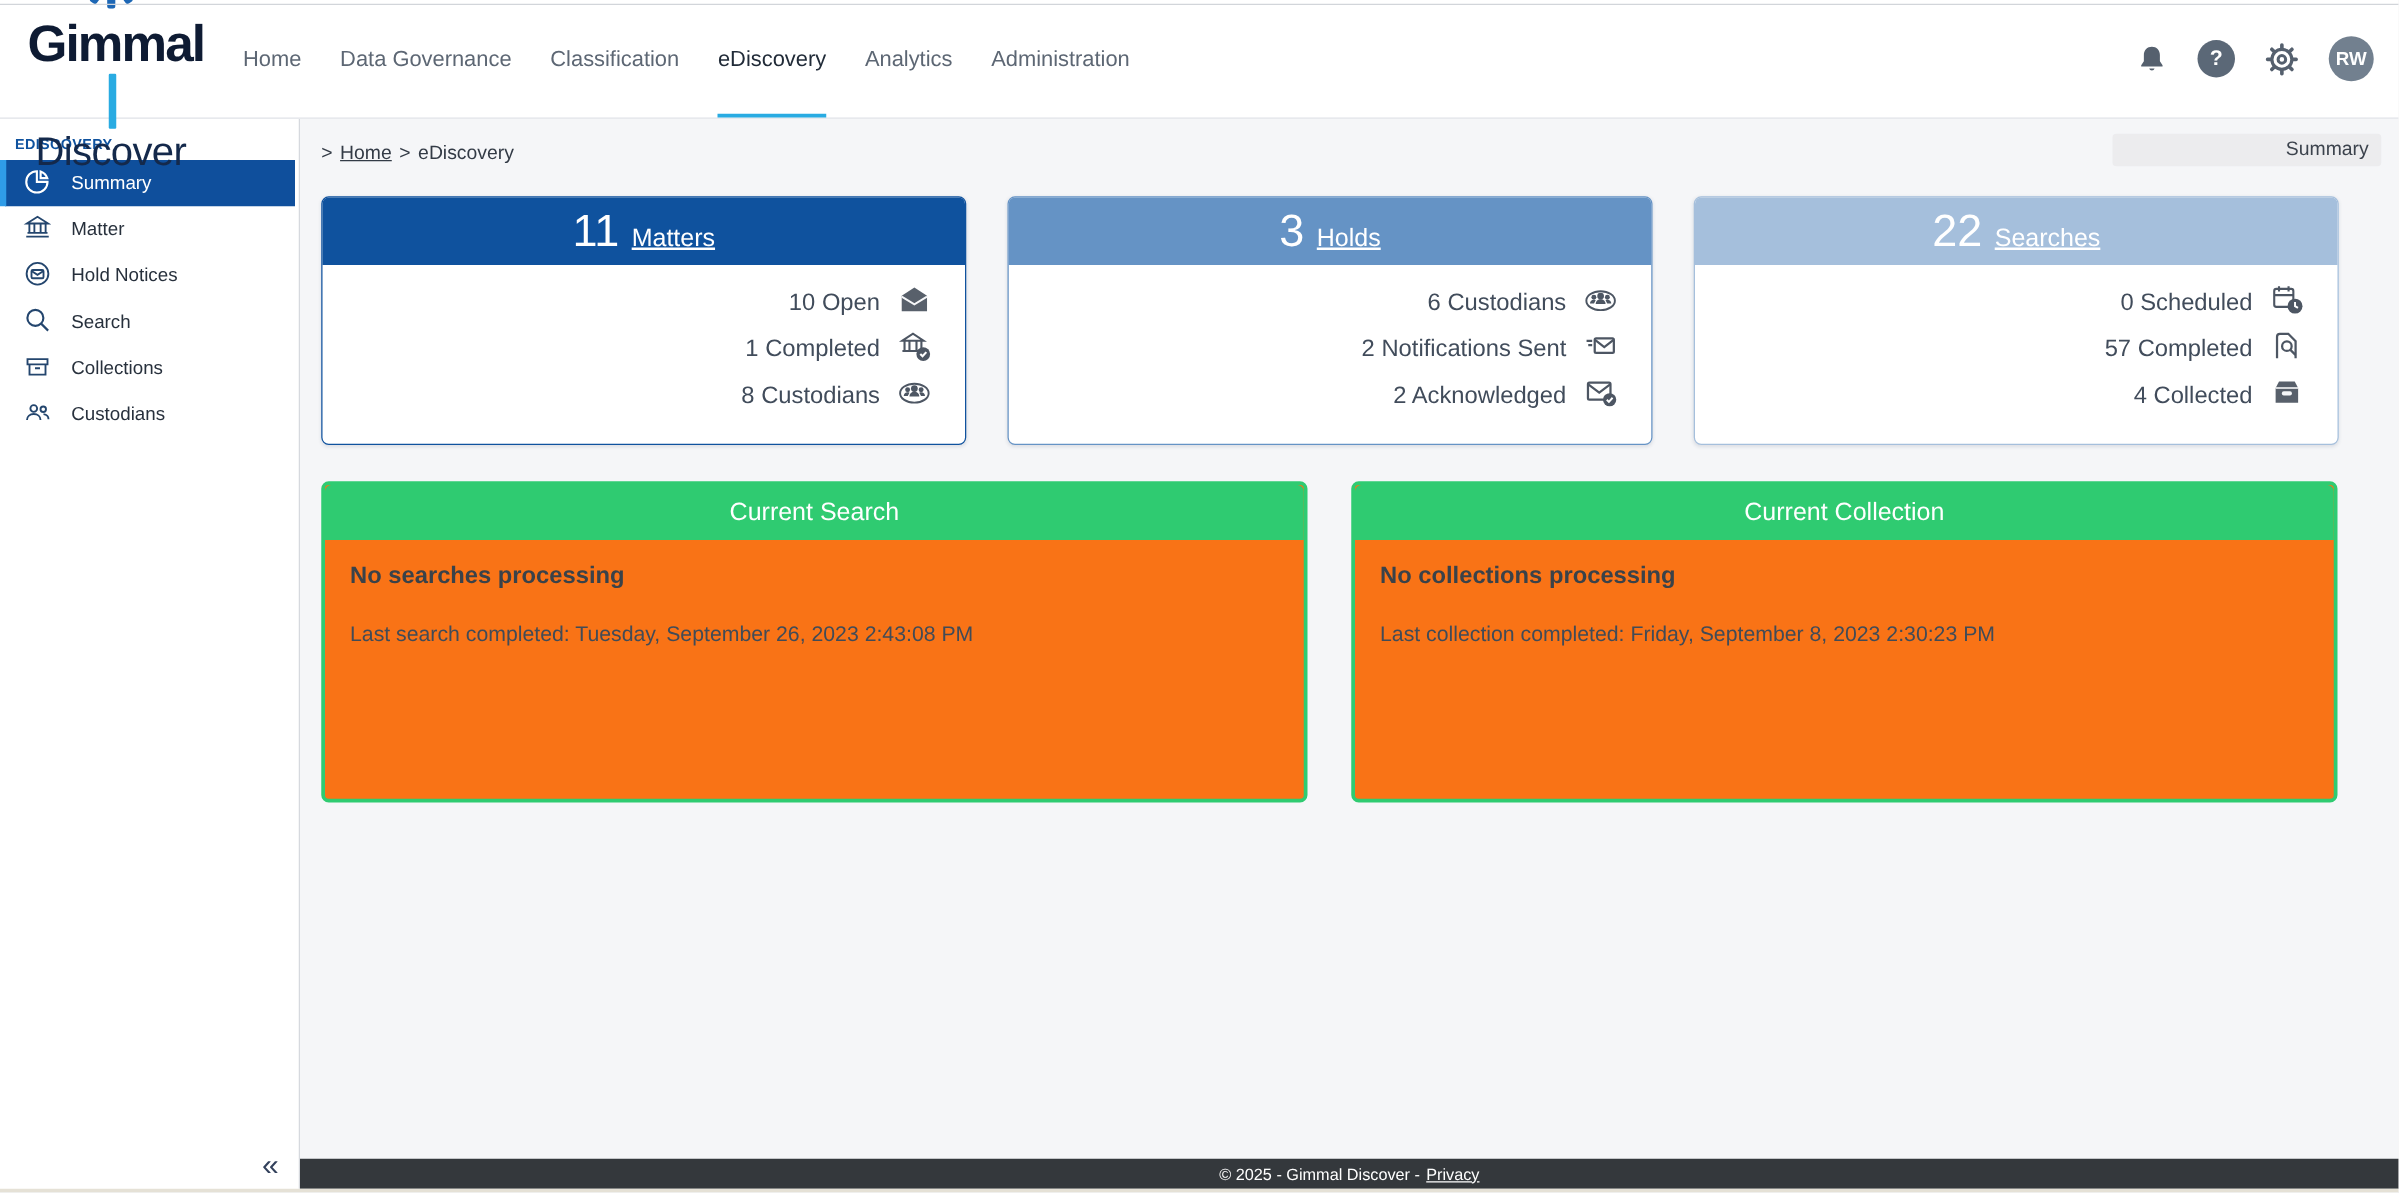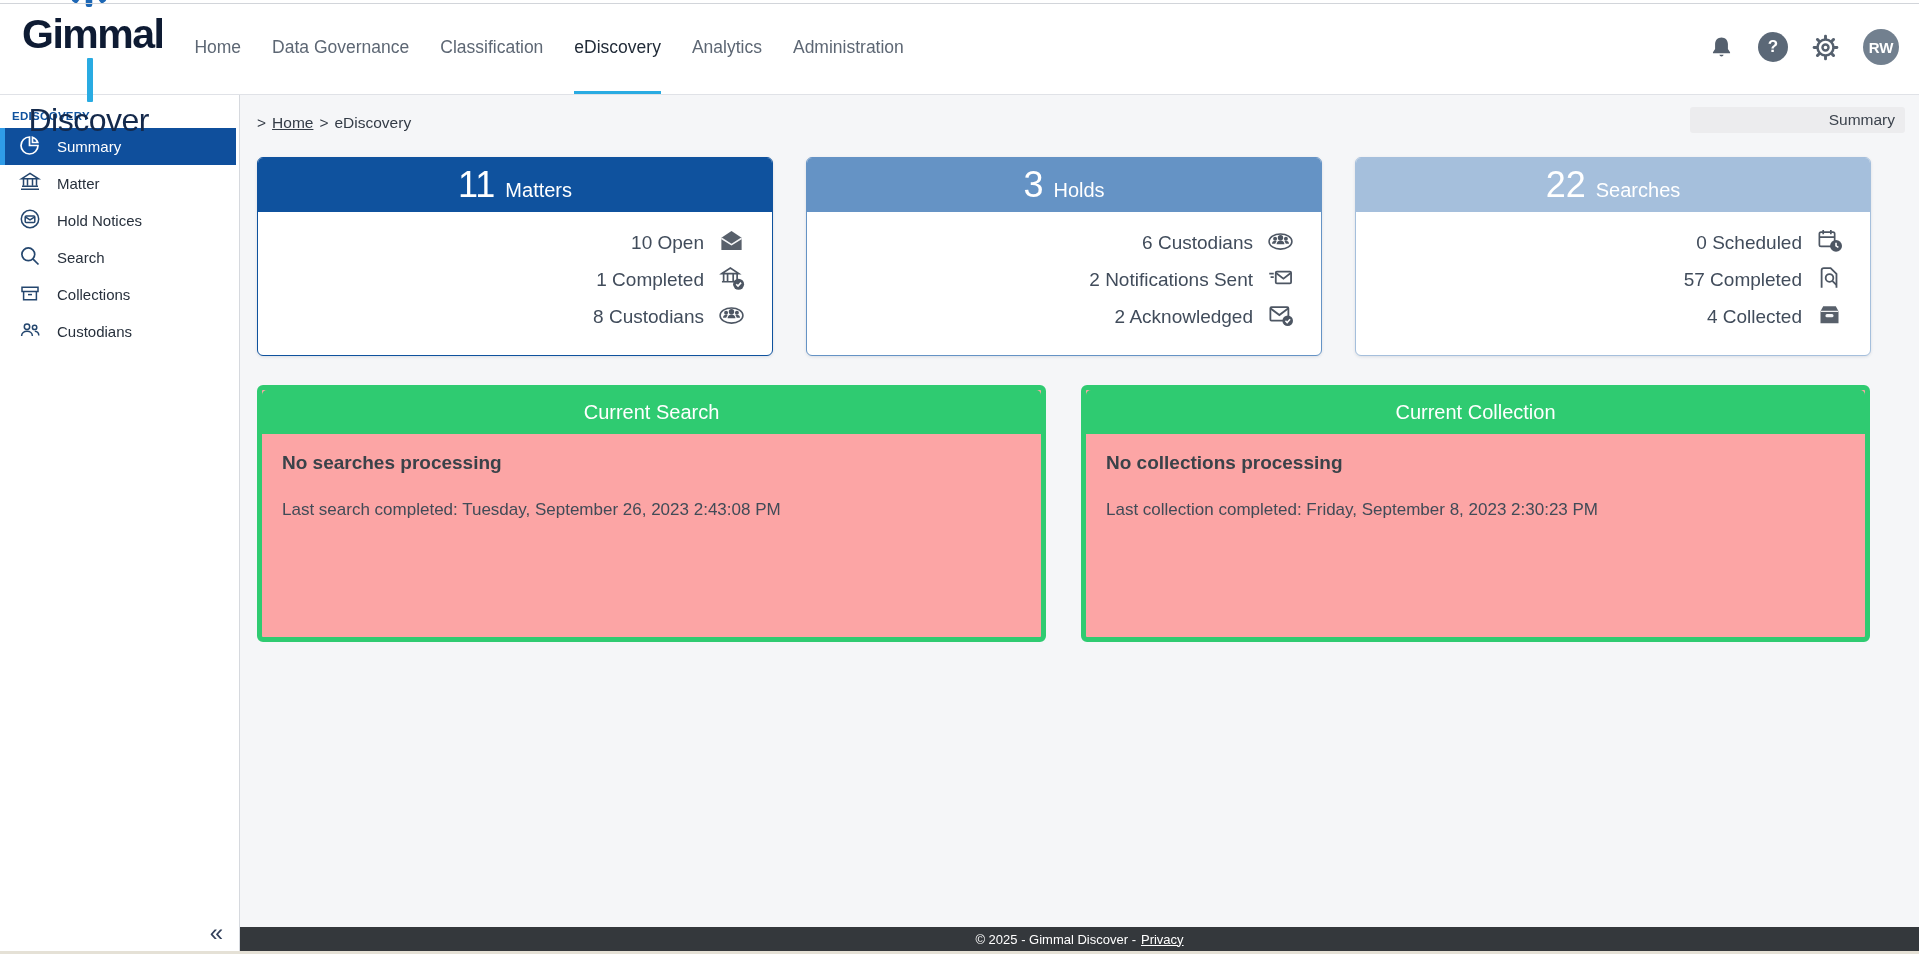--- a/index.html
+++ b/index.html
@@ -54,29 +54,29 @@
                 border-radius:3px; display:flex; align-items:center; justify-content:flex-end;
                 padding-right:10px; font-size:15.5px; color:#3c434d; }
 
   
   .stats-row { position:absolute; top:62px; left:17px; display:flex; gap:33px; }
   .stat-card { width:516px; height:199px; background:#fff; border:1px solid #999; border-radius:6px;
                box-shadow:0 1px 3px rgba(40,60,90,0.12); }
   .stat-header { height:54px; border-radius:5px 5px 0 0; color:#fff; display:flex;
                  align-items:baseline; justify-content:center; gap:10px; padding-top:7px; }
   .stat-count { font-size:36px; font-weight:400; line-height:1.1; }
-  .stat-label { font-size:20px; color:#fff; cursor:pointer; }
+  .stat-label { font-size:20px; text-decoration:underline; color:#fff; cursor:pointer; }
   .stat-body { padding:12px 27px 0 0; }
   .stat-row { display:flex; justify-content:flex-end; align-items:center; gap:14px; height:37px;
               font-size:19px; color:#414c5b; }
   .stat-row svg { flex:0 0 27px; }
 
   
   .status-row { position:absolute; top:290px; left:17px; display:flex; gap:35px; }
-  .status-card { width:789px; height:257px; background:#fca5a5; border:5px solid #7f1d1d; border-radius:6px; }
+  .status-card { width:789px; height:257px; background:#f97316; border:3px solid #7f1d1d; border-radius:6px; }
   .status-header { height:44px; background:#2fcb71; color:#fff; font-size:20px; border-radius:5px 5px 0 0;
                    display:flex; align-items:center; justify-content:center; }
   .status-body { padding:18px 20px; }
   .status-message { font-size:19px; font-weight:700; color:#3a4249; }
   .status-detail { margin-top:26px; font-size:17px; color:#414b57; }
 
   
   .footer { position:absolute; bottom:0; left:0; right:0; height:24px; background:#34383c; color:#fff;
             font-size:13px; display:flex; align-items:center; justify-content:center; gap:5px; }
   .footer-link { color:#fff; text-decoration:underline; cursor:pointer; }

